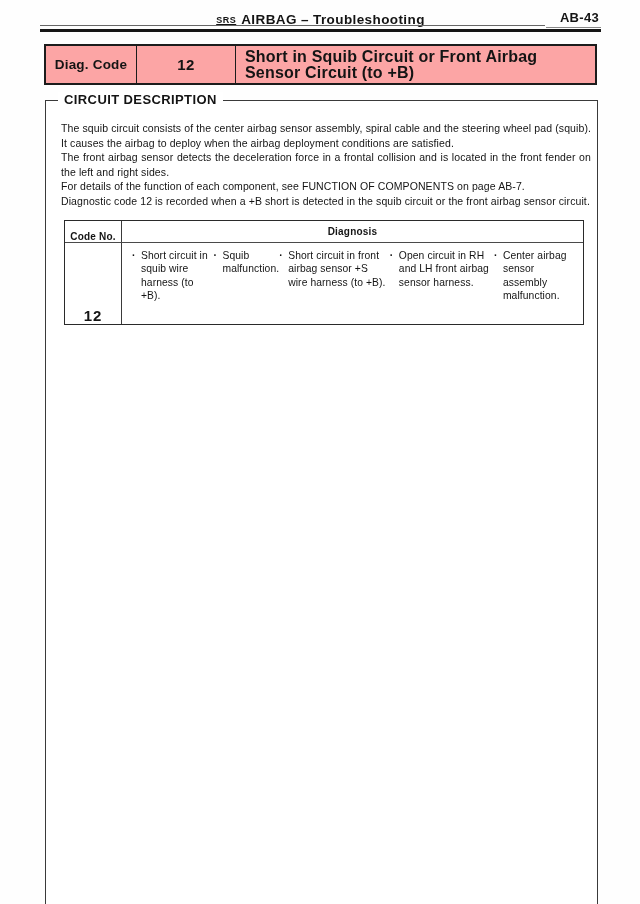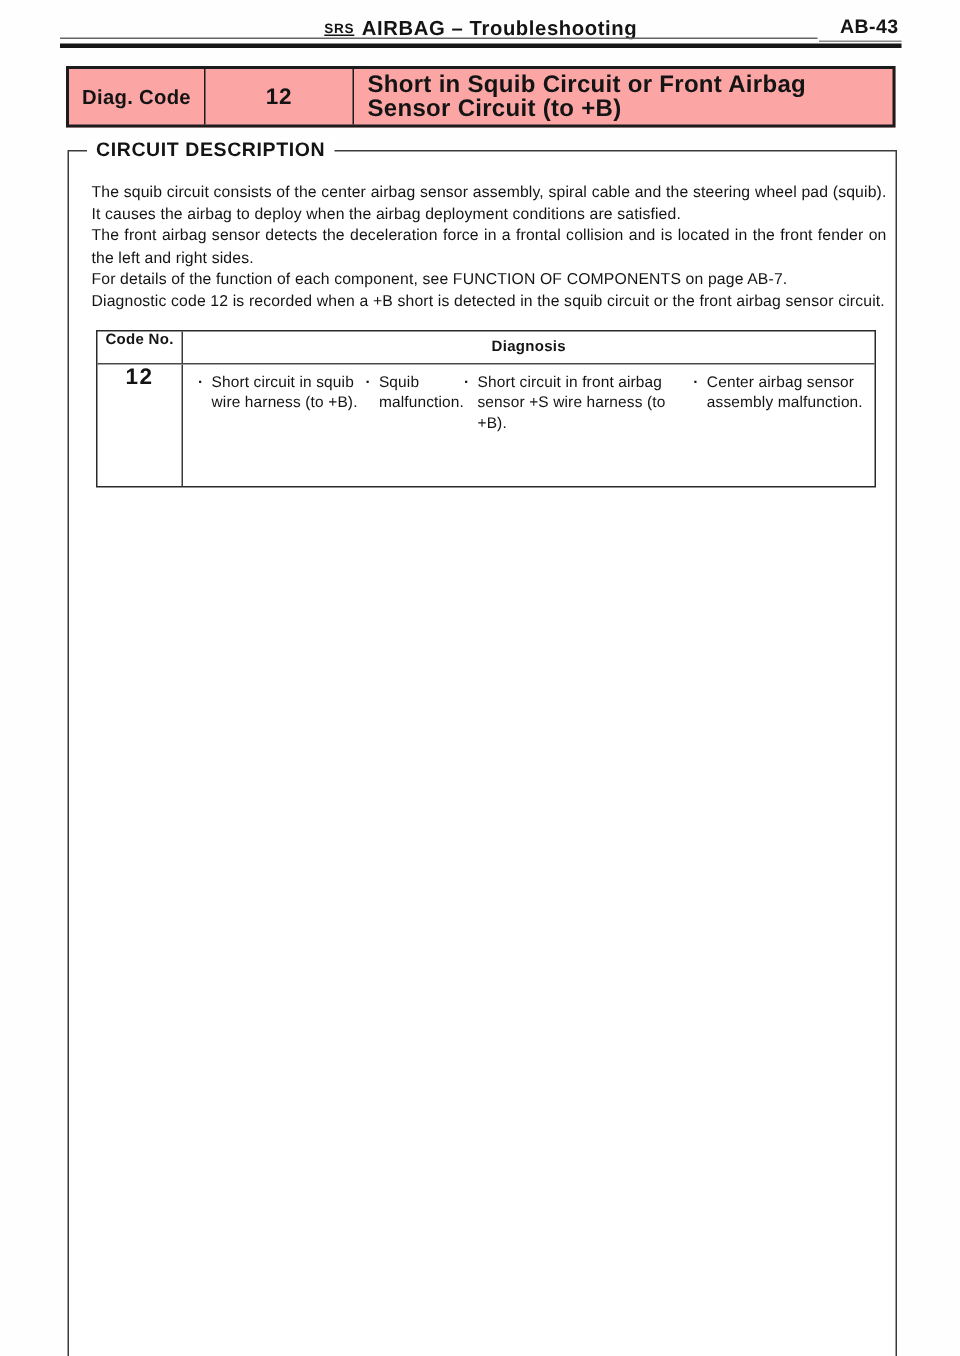--- a/index.html
+++ b/index.html
@@ -65,21 +65,21 @@
   
   .diagnosis-table {
     position: absolute; left: 18px; top: 119px; width: 520px;
     border: 1.5px solid #2a2a2a; box-sizing: border-box; background: #fff;
   }
   .dt-row { display: flex; }
   .dt-header-row { height: 21px; border-bottom: 1.2px solid #4a4a4a; }
   .dt-body-row { height: 81px; }
   .dt-col-code {
     width: 57px; border-right: 1px solid #3a3a3a; box-sizing: border-box;
-    display: flex; align-items: flex-start; justify-content: center;
+    display: flex; align-items: flex-end; justify-content: center;
   }
   .dt-col-diag { flex: 1; display: flex; box-sizing: border-box; }
   .dt-header-row .dt-col-diag { align-items: center; justify-content: center; }
   .dt-header-cell { font-size: 10px; font-weight: 700; letter-spacing: 0.2px; }
   .dt-code-value { font-size: 15px; font-weight: 700; letter-spacing: 1px; }
   .dt-items { padding: 6px 4px 0 10px; flex-direction: row; display: flex; }
   .dt-item {
     font-size: 10.3px; line-height: 13.4px; letter-spacing: 0.1px;
     padding-left: 9px; position: relative;
   }
@@ -132,17 +132,18 @@
       </div>
     </div>
     <div class="dt-row dt-body-row">
       <div class="dt-col-code">
         <span class="dt-code-value">12</span>
       </div>
       <div class="dt-col-diag dt-items">
         <div class="dt-item">Short circuit in squib wire harness (to +B).</div>
         <div class="dt-item">Squib malfunction.</div>
         <div class="dt-item">Short circuit in front airbag sensor +S wire harness (to +B).</div>
+        <div class="dt-item">Open circuit in RH and LH front airbag sensor harness.</div>
         <div class="dt-item">Center airbag sensor assembly malfunction.</div>
       </div>
     </div>
   </div>
 </div>
 
 </body></html>

